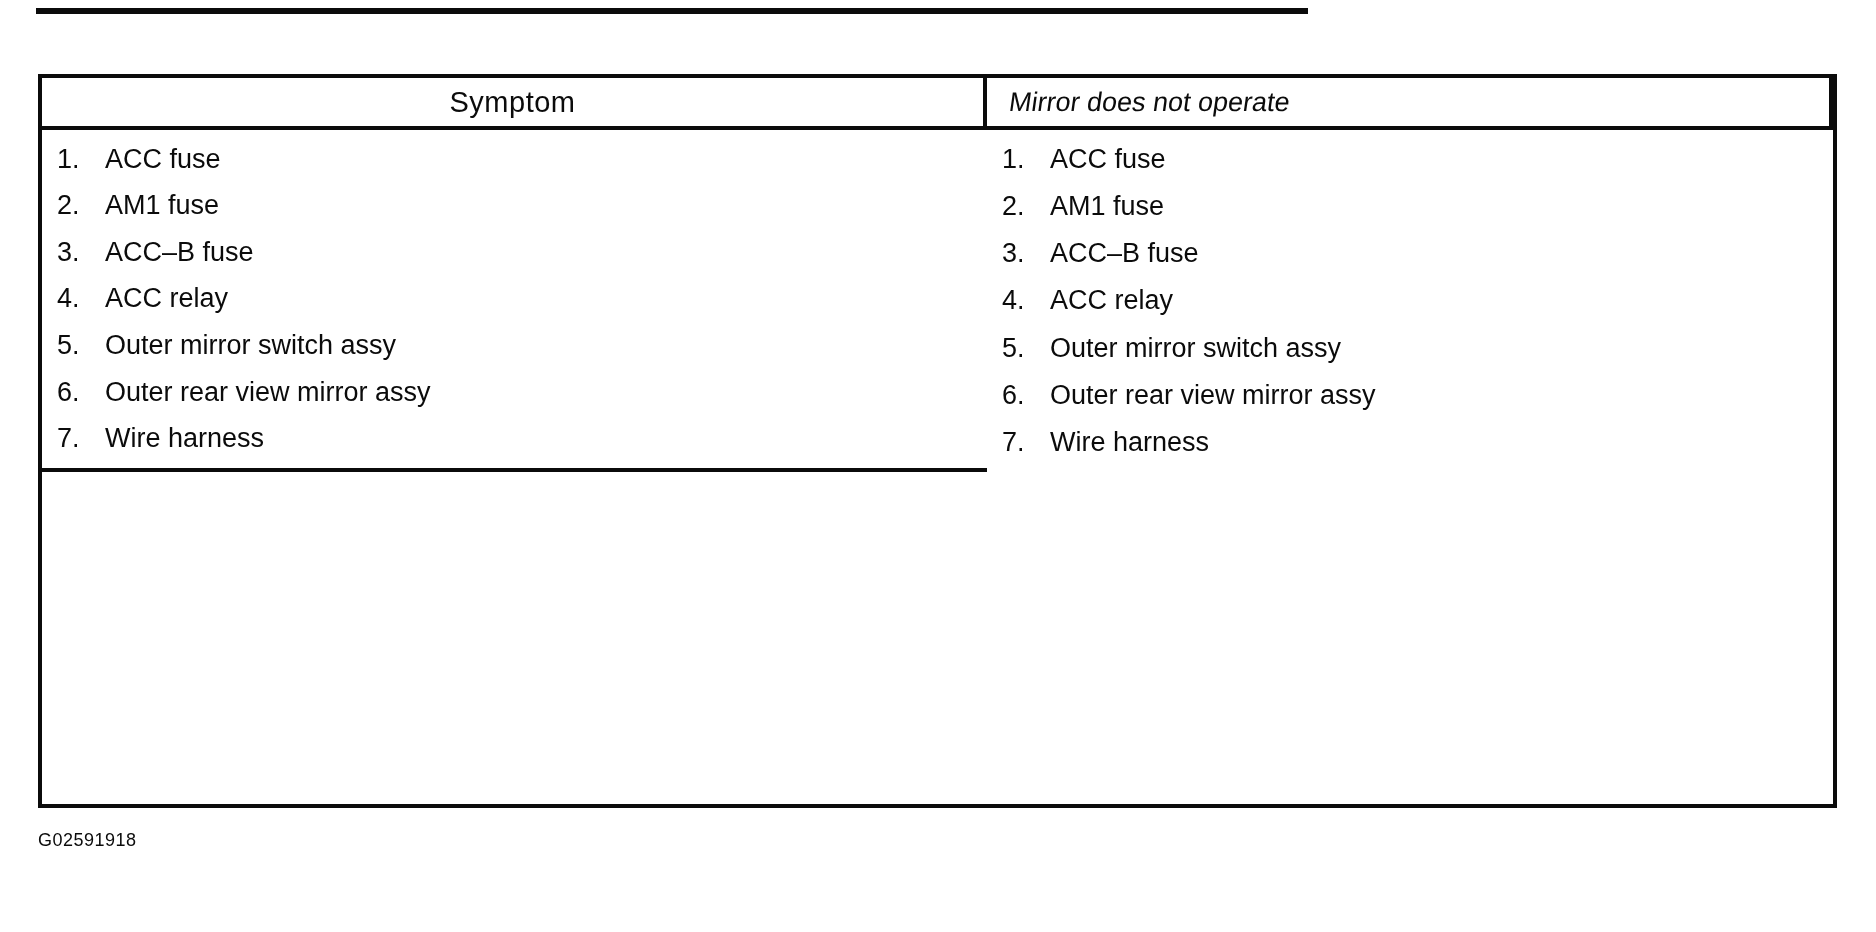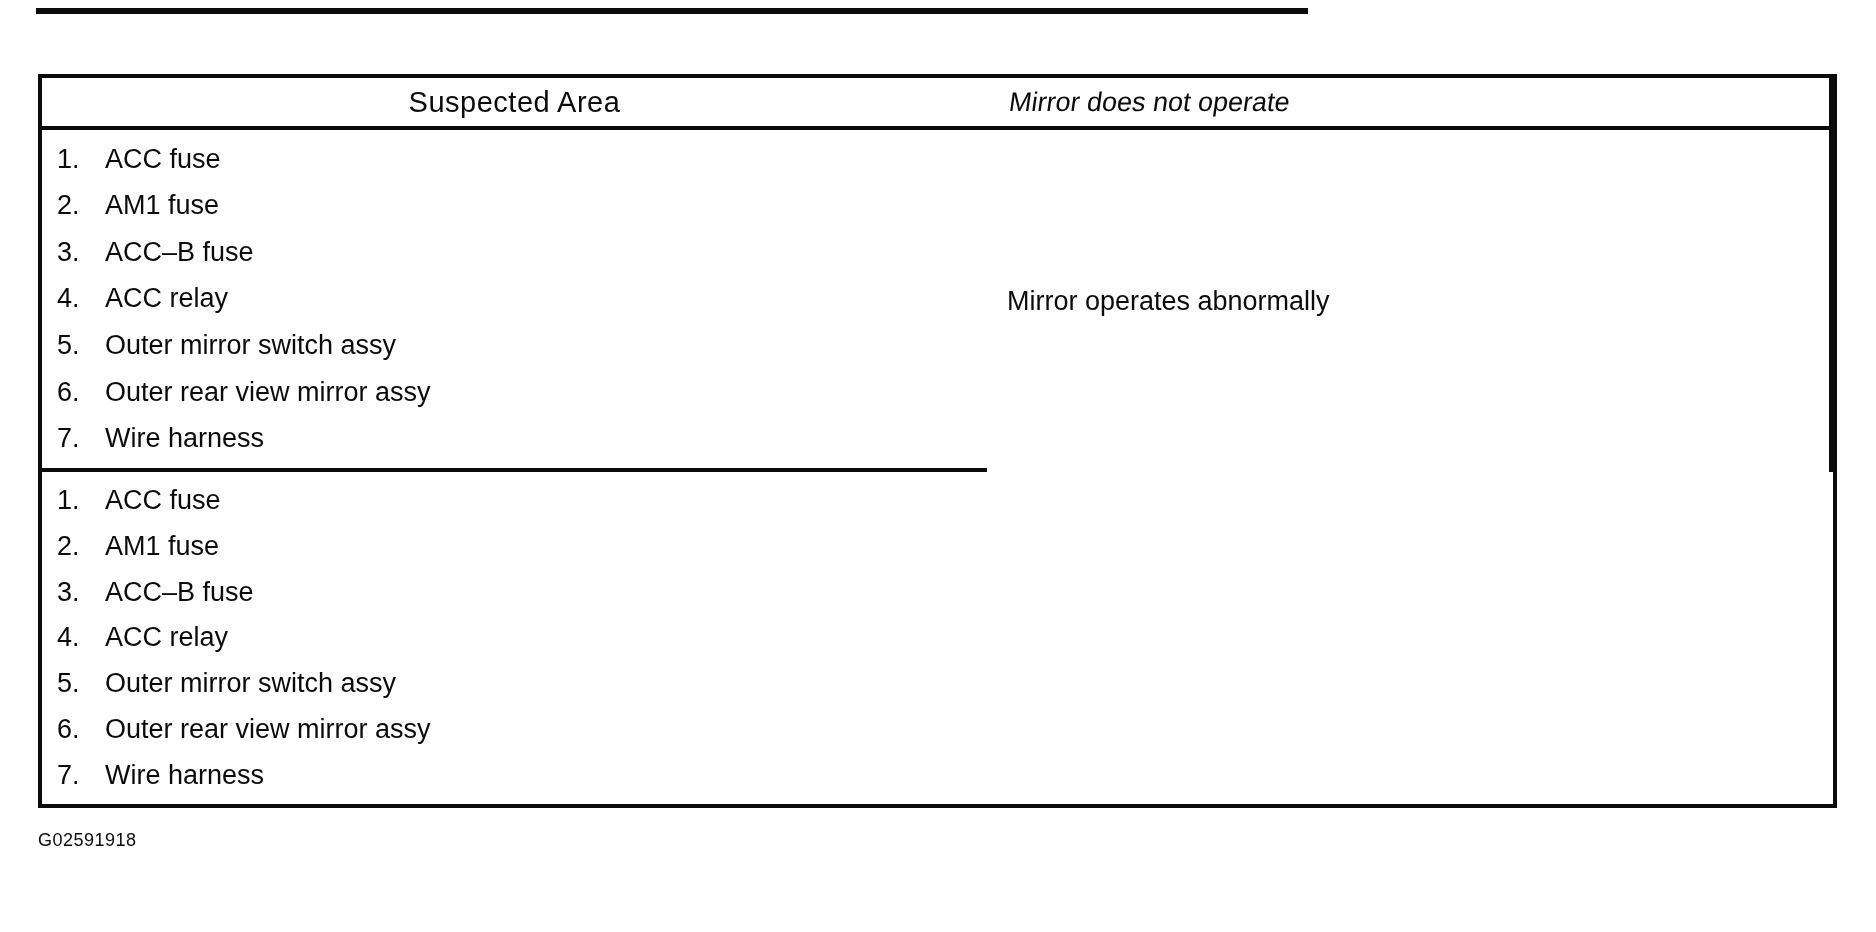--- a/index.html
+++ b/index.html
@@ -97,21 +97,21 @@
 </style>
 </head>
 <body>
 
 <div class="page">
 
   <div class="scan-rule"></div>
 
   <div class="diag-table">
 
-    <div class="cell row-header header-cell">Suspected Area</div>
+    <div class="cell col-left row-header header-cell">Symptom</div>
 
     <div class="cell col-left row-mid symptom-cell">
       <span class="lean">Mirror does not operate</span>
     </div>
     <div class="cell row-mid list-cell">
       <div class="list-item">
         <span class="item-num">1.</span>
         <span class="item-label">ACC fuse</span>
       </div>
       <div class="list-item">
@@ -133,23 +133,20 @@
       <div class="list-item">
         <span class="item-num">6.</span>
         <span class="item-label">Outer rear view mirror assy</span>
       </div>
       <div class="list-item">
         <span class="item-num">7.</span>
         <span class="item-label">Wire harness</span>
       </div>
     </div>
 
-    <div class="cell col-left symptom-cell">
-      <span>Mirror operates abnormally</span>
-    </div>
     <div class="cell list-cell">
       <div class="list-item">
         <span class="item-num">1.</span>
         <span class="item-label">ACC fuse</span>
       </div>
       <div class="list-item">
         <span class="item-num">2.</span>
         <span class="item-label">AM1 fuse</span>
       </div>
       <div class="list-item">

